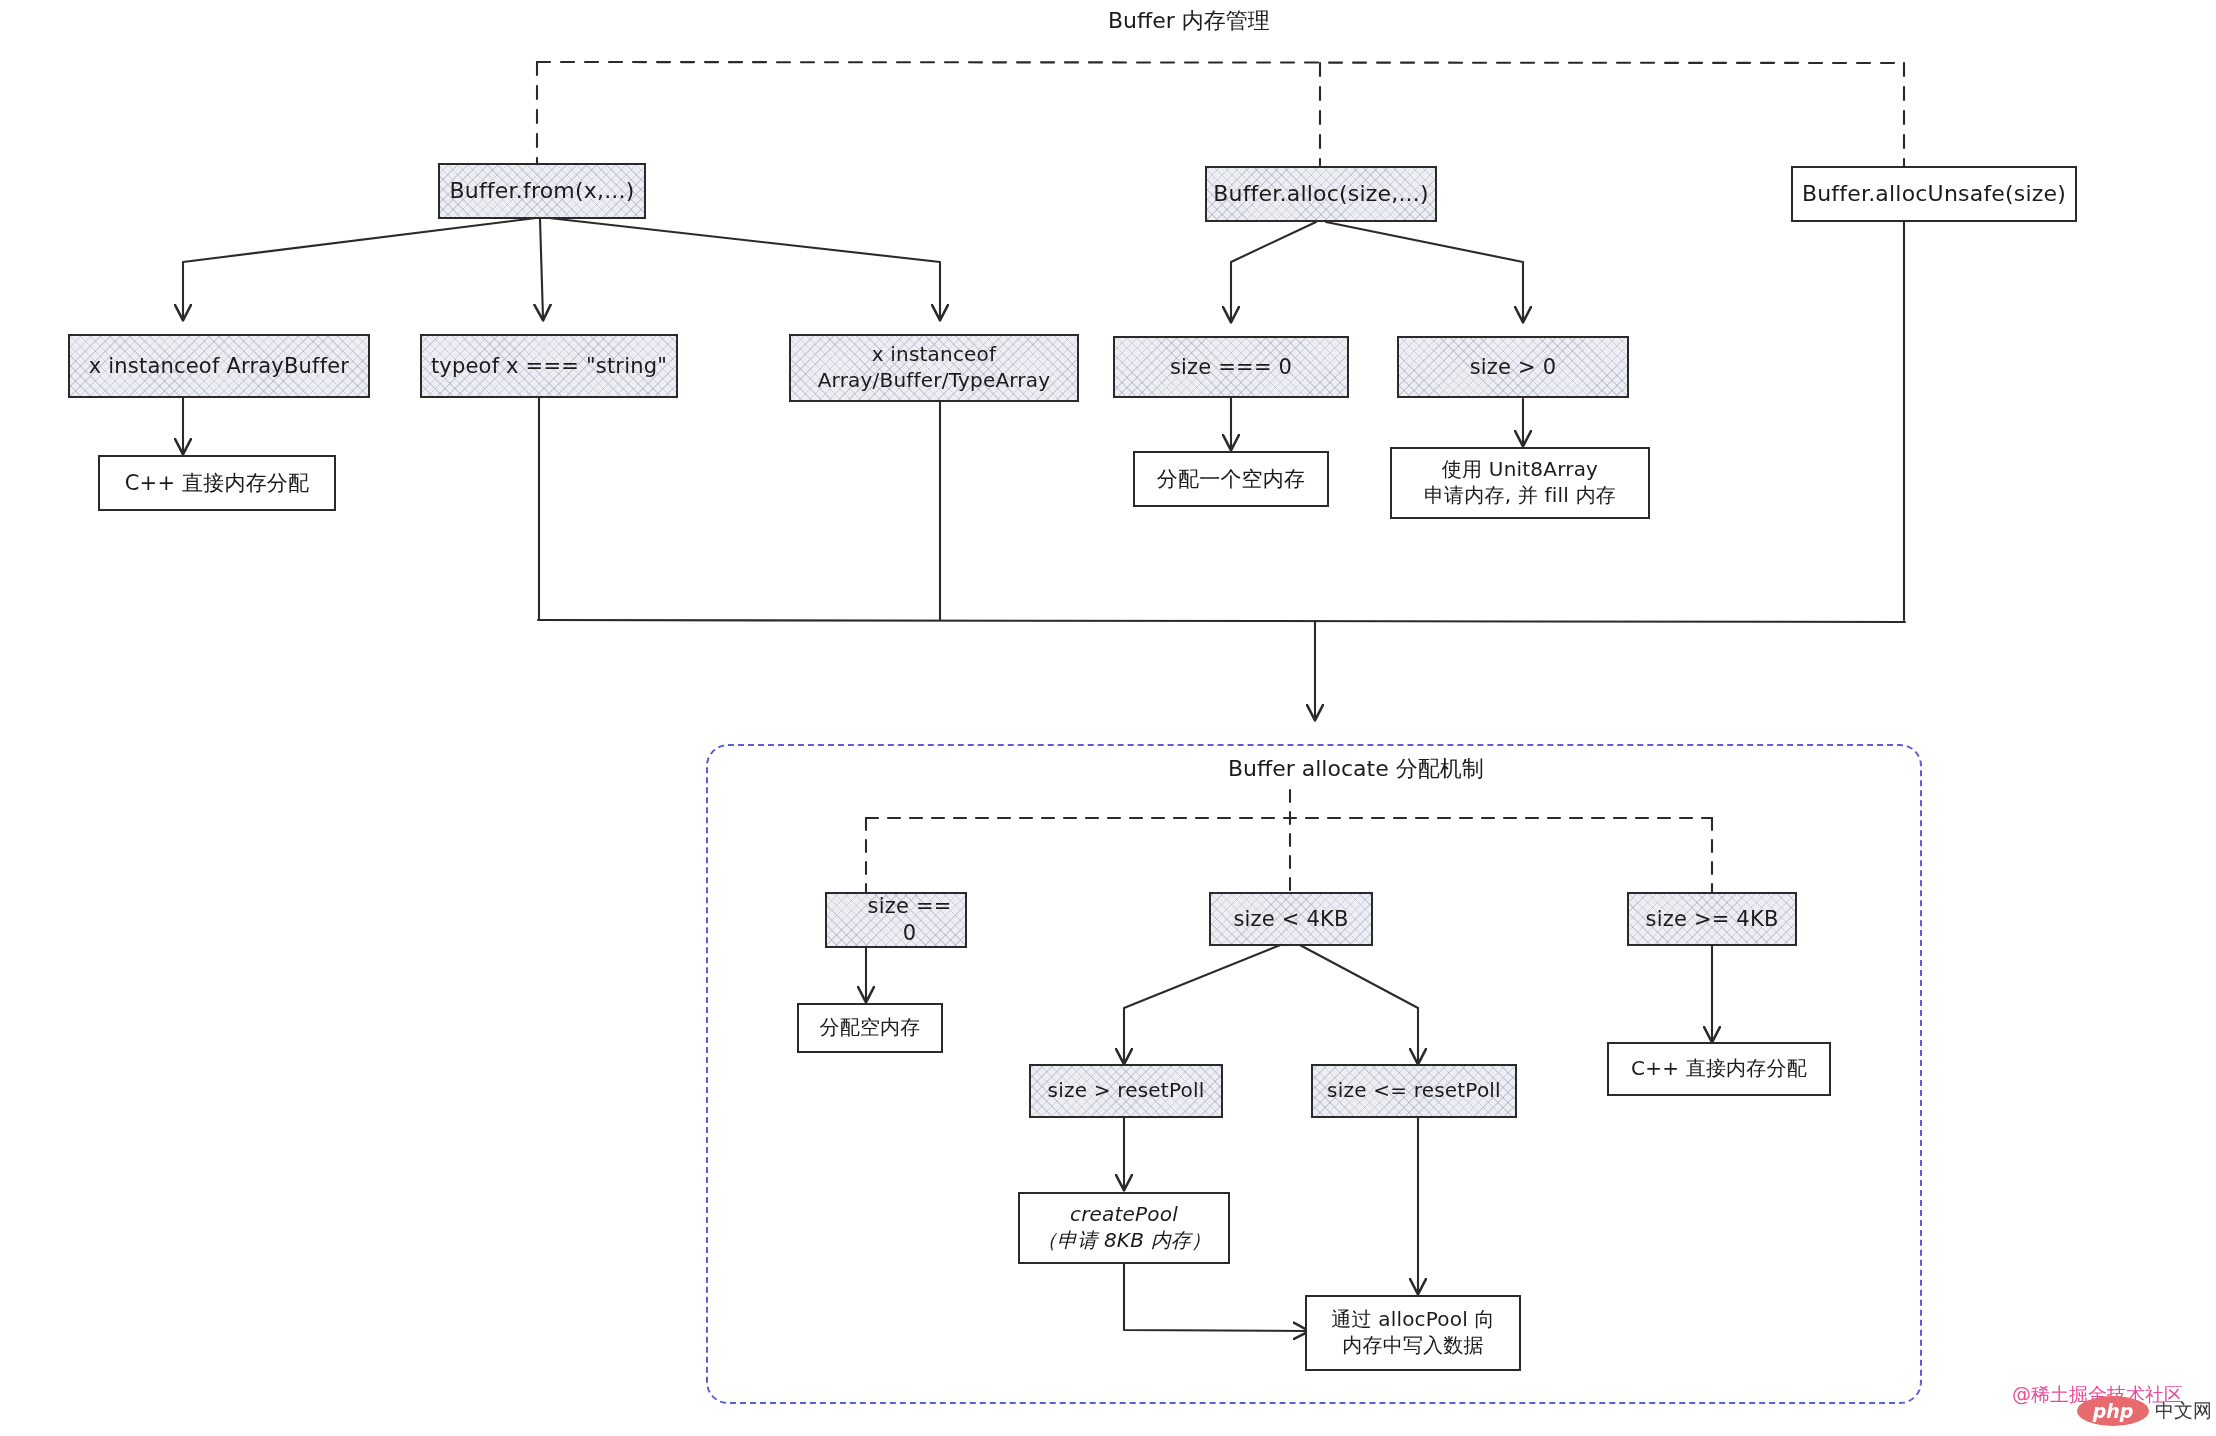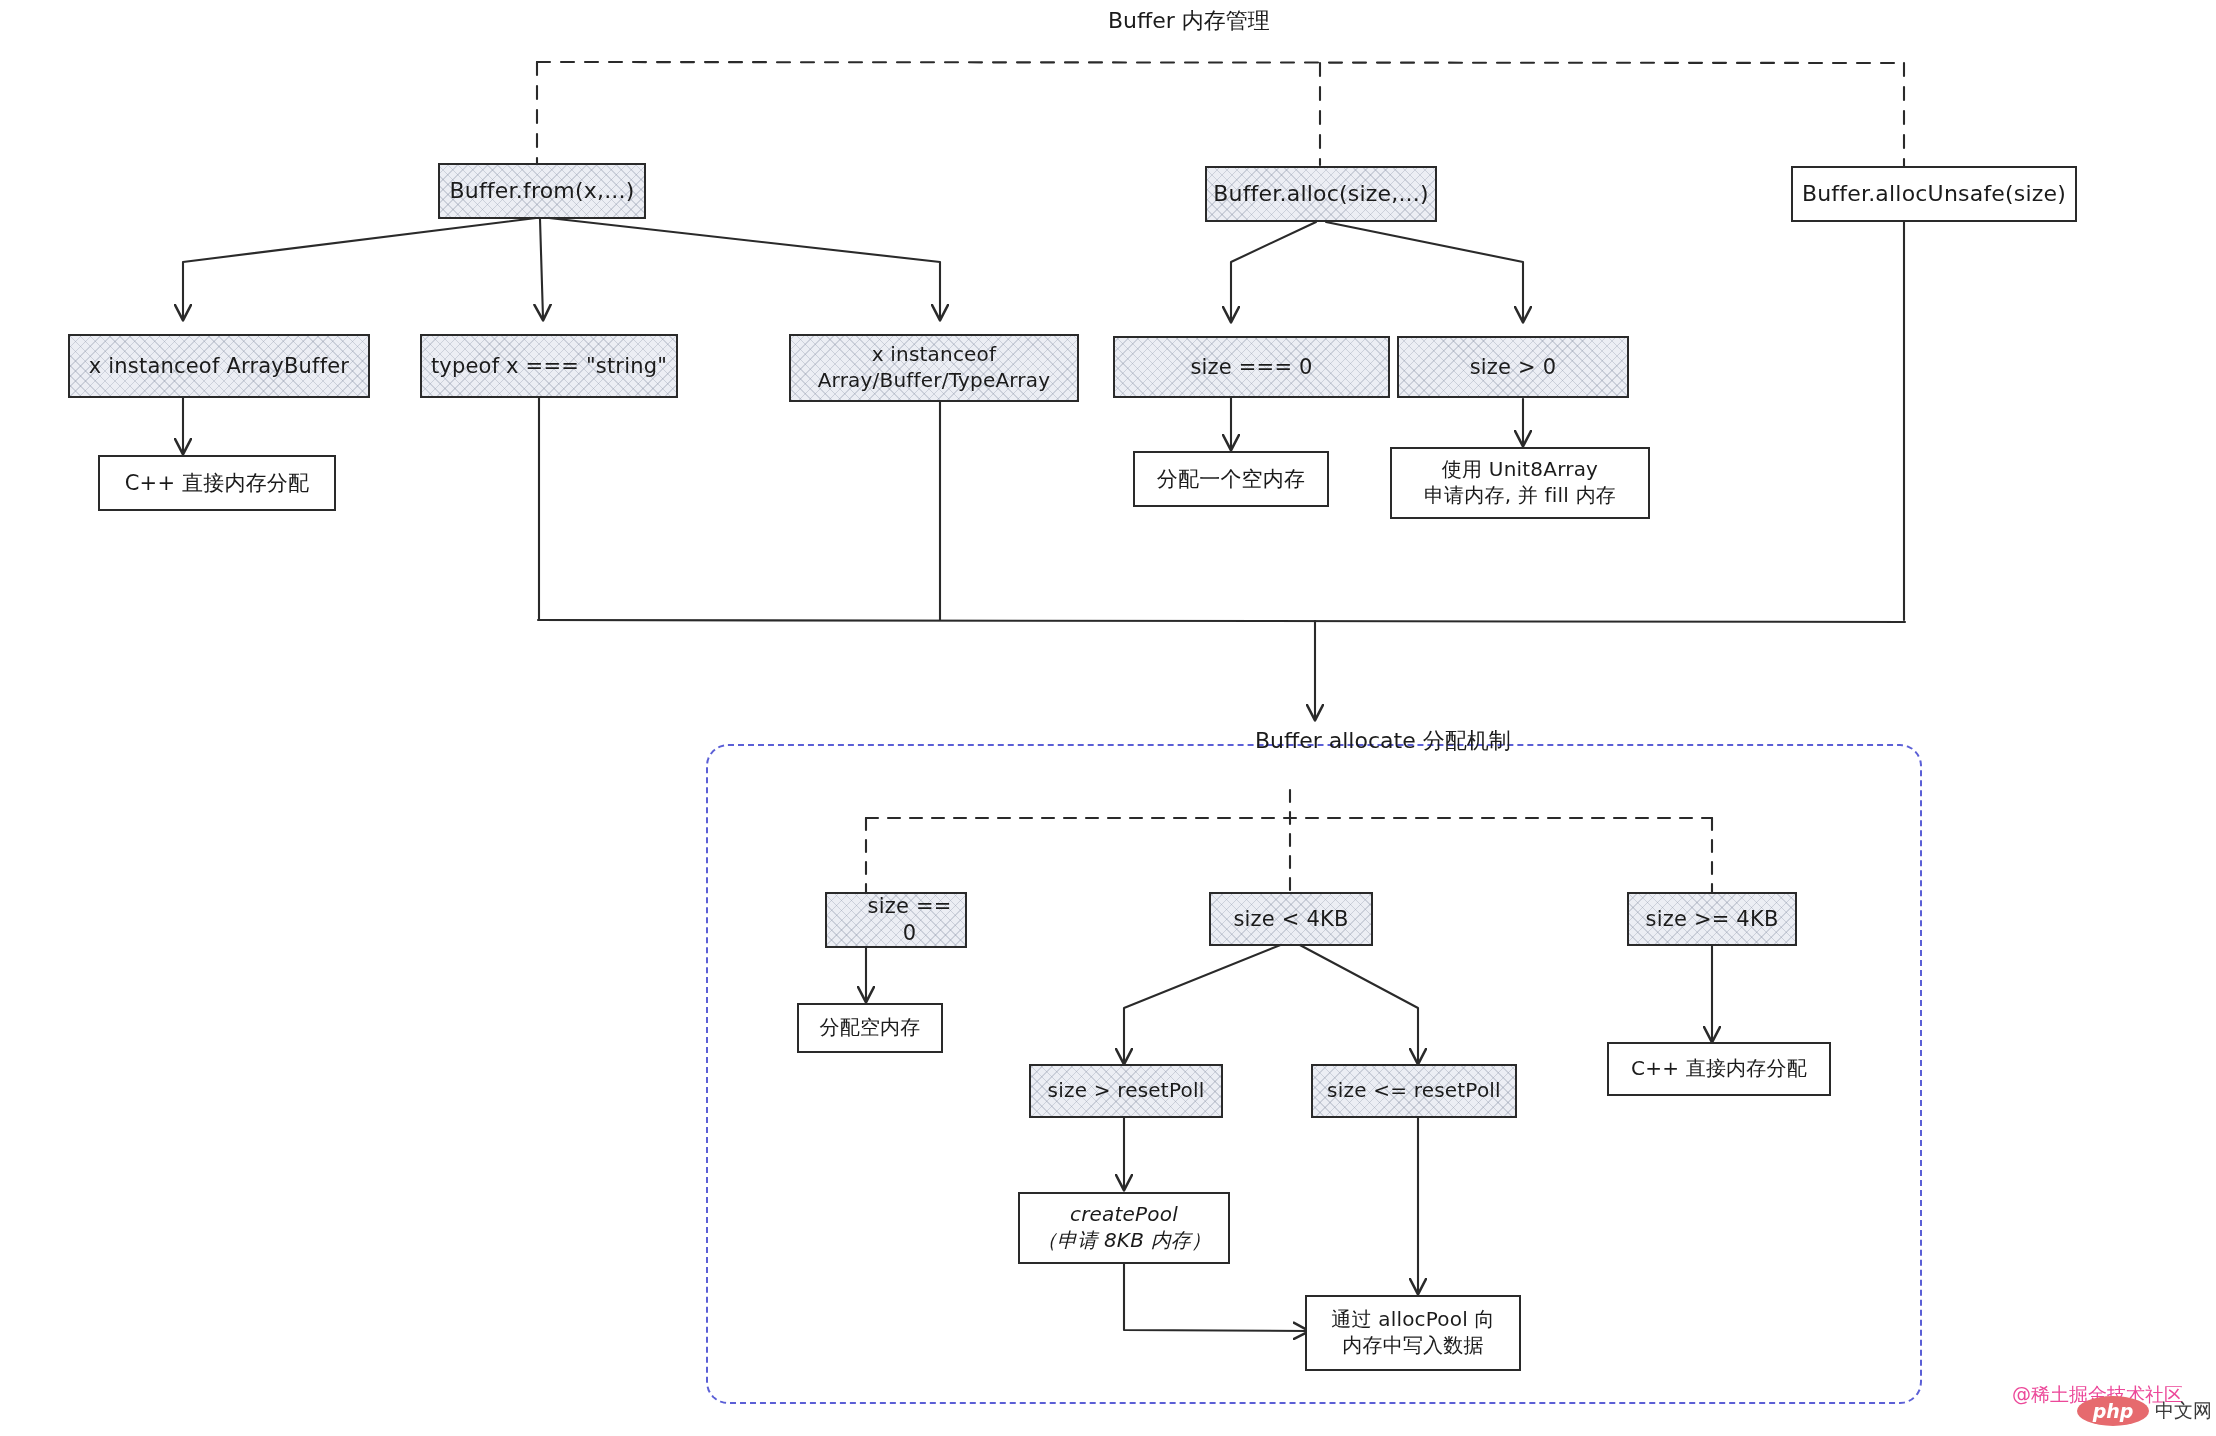--- a/index.html
+++ b/index.html
@@ -159,21 +159,21 @@
 
       <path d="M1124 1264 L1124 1330 L1307 1331" marker-end="url(#ah)"></path>
 
       <path d="M1418 1118 L1418 1292" marker-end="url(#ah)"></path>
     </g>
   </svg>
 
   <div class="title" style="left:1108px; top:6px;">Buffer 内存管理</div>
 
   <div class="group-box" style="left:706px; top:744px; width:1216px; height:660px;"></div>
-  <div class="title" style="left:1228px; top:726px;margin-left:27px;">Buffer allocate 分配机制</div>
+  <div class="title" style="left:1228px; top:754px;">Buffer allocate 分配机制</div>
 
   <div class="node filled" style="left:438px; top:163px; width:208px; height:56px;">
     <span class="lbl sz-22">Buffer.from(x,...)</span>
   </div>
 
   <div class="node filled" style="left:1205px; top:166px; width:232px; height:56px;">
     <span class="lbl sz-22">Buffer.alloc(size,...)</span>
   </div>
 
   <div class="node" style="left:1791px; top:166px; width:286px; height:56px;">
@@ -186,21 +186,21 @@
 
   <div class="node filled" style="left:420px; top:334px; width:258px; height:64px;">
     <span class="lbl sz-21">typeof x === "string"</span>
   </div>
 
   <div class="node filled" style="left:789px; top:334px; width:290px; height:68px;">
     <span class="lbl sz-20">x instanceof
 Array/Buffer/TypeArray</span>
   </div>
 
-  <div class="node filled" style="left:1113px; top:336px; width:277px; height:62px;">
+  <div class="node filled" style="left:1113px; top:336px; width:236px; height:62px;">
     <span class="lbl sz-21">size === 0</span>
   </div>
 
   <div class="node filled" style="left:1397px; top:336px; width:232px; height:62px;">
     <span class="lbl sz-21">size &gt; 0</span>
   </div>
 
   <div class="node" style="left:98px; top:455px; width:238px; height:56px;">
     <span class="lbl sz-21">C++ 直接内存分配</span>
   </div>

